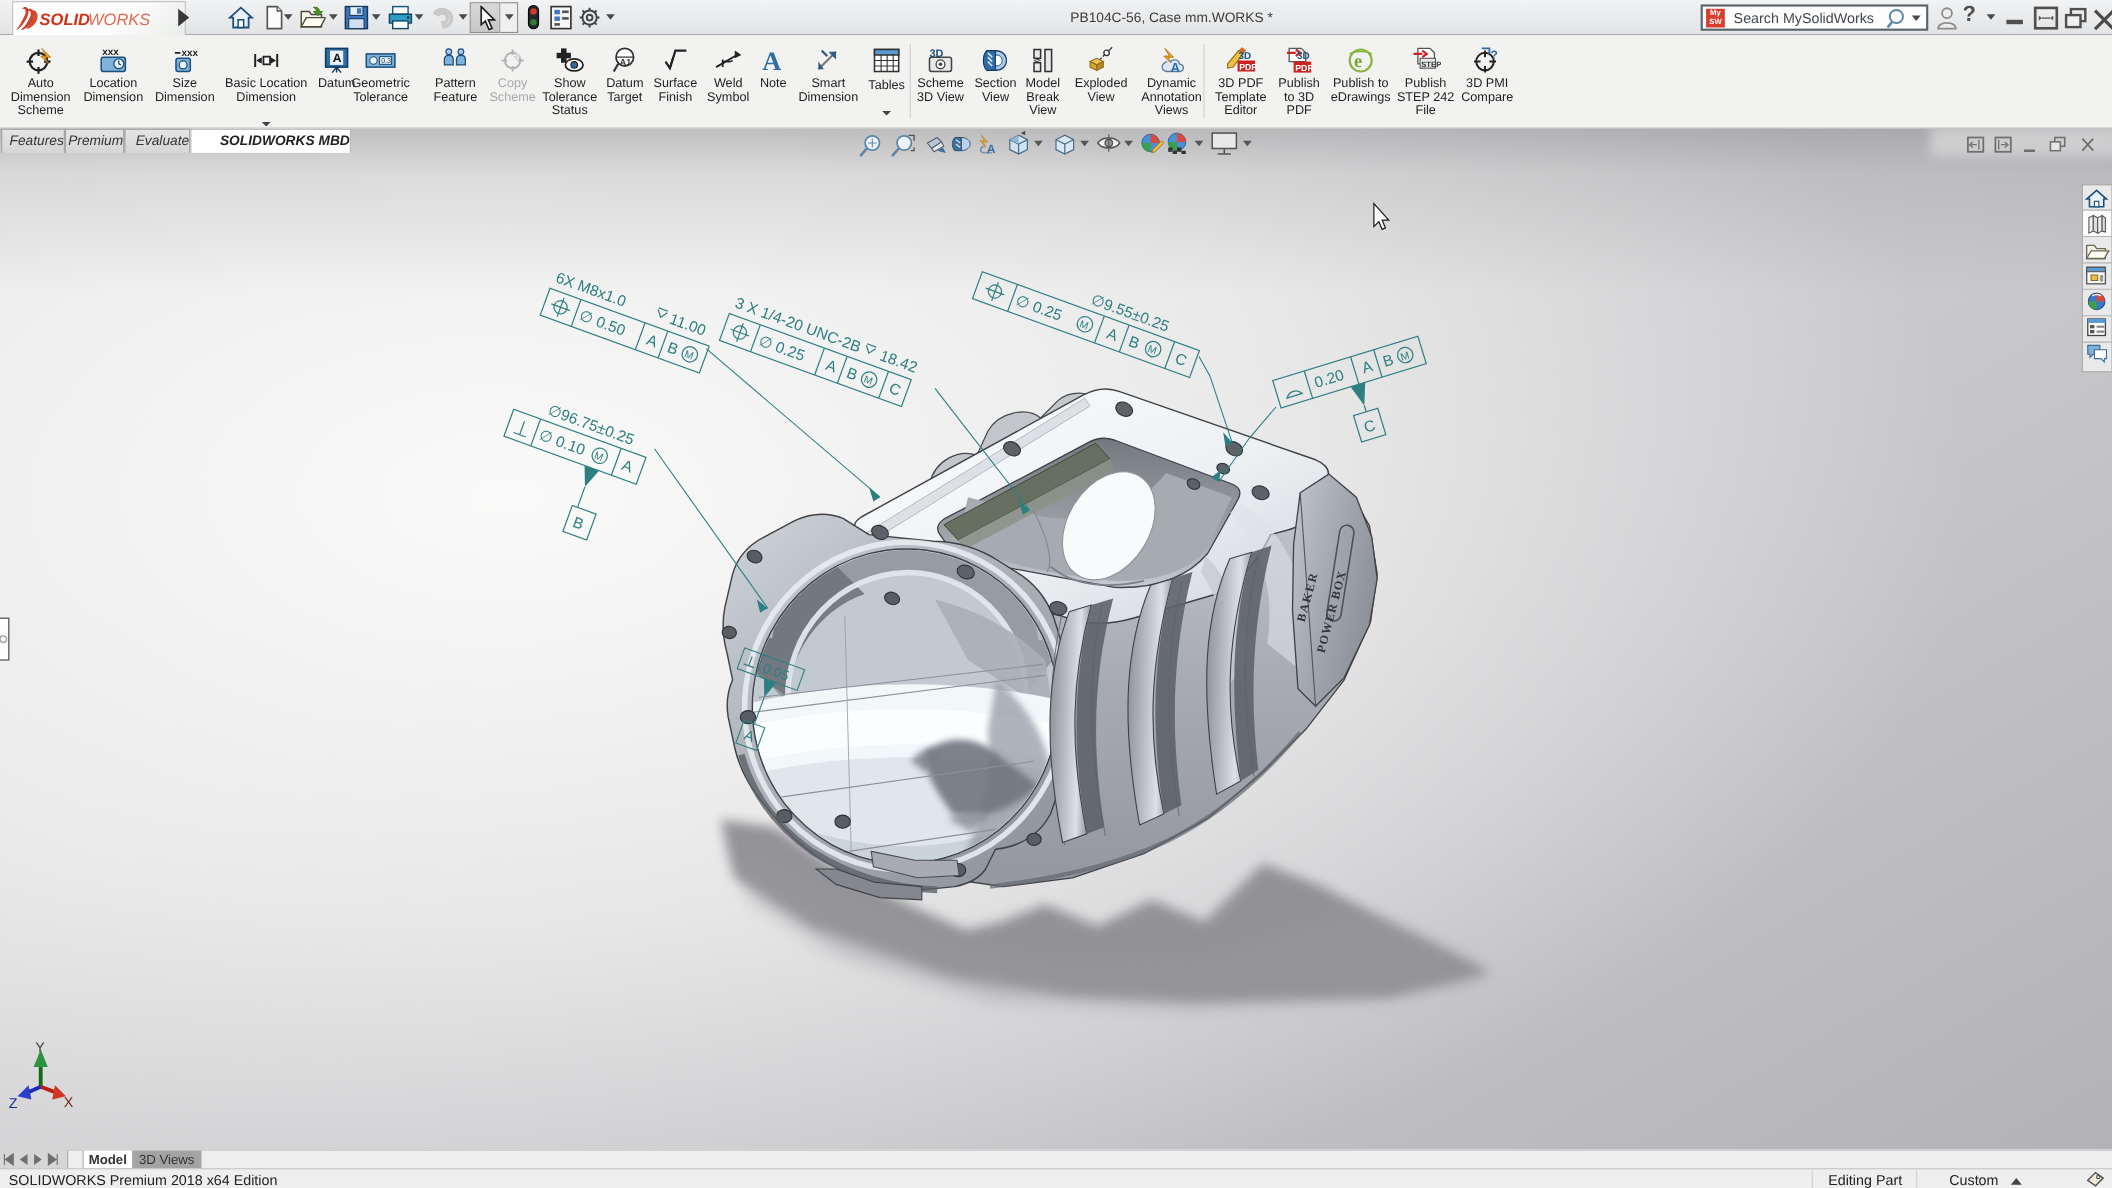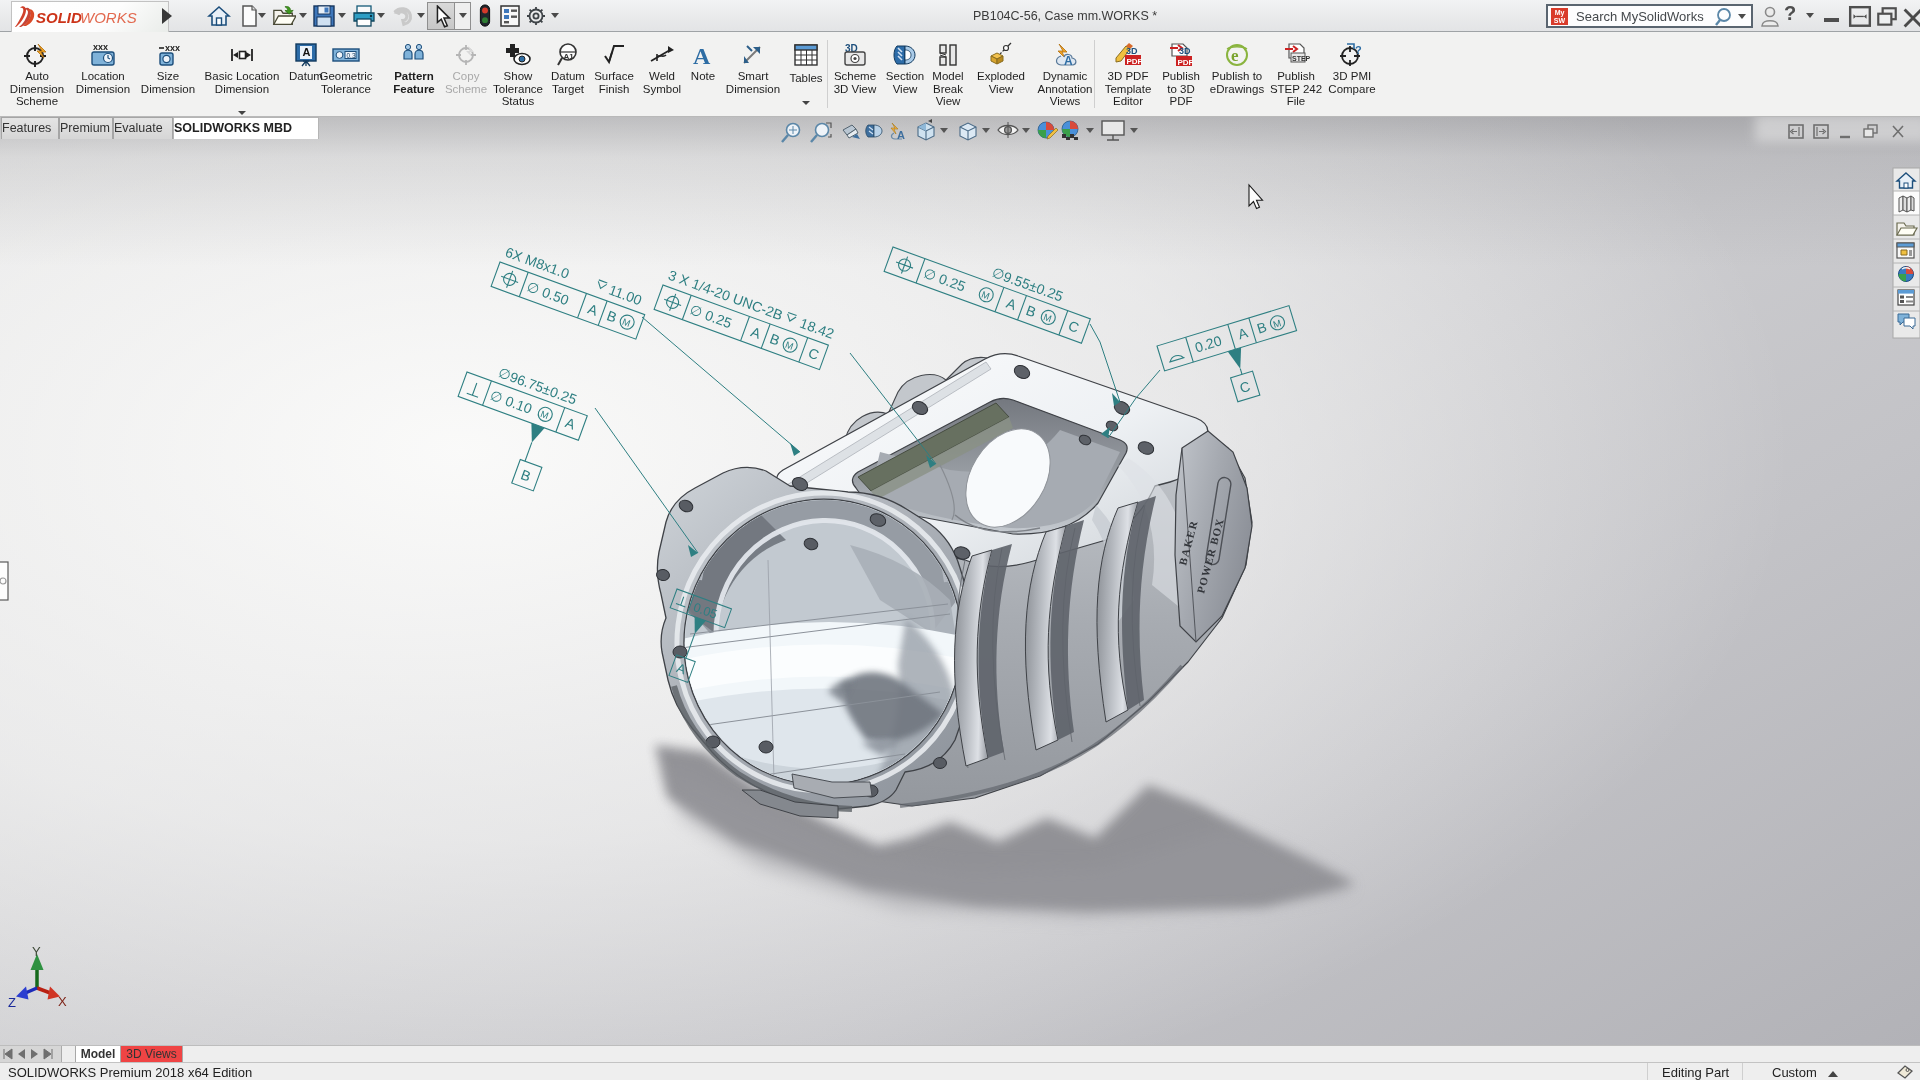--- a/index.html
+++ b/index.html
@@ -20,35 +20,35 @@
   
   #ribbon { position:absolute; left:0; top:32px; width:1920px; height:85px; background:#f2f2f1; border-bottom:1px solid #b9b9b9;}
   .rbtn { position:absolute; top:10px; text-align:center; }
   .rbtn .ric { display:block; margin:0 auto 2px auto; }
   .rbtn .rlb { font-size:11.5px; line-height:12.5px; color:#1e1e1e; white-space:pre-line; }
   .rbtn.gray .rlb { color:#a9a9a9; }
   .rsep { position:absolute; top:40px; width:1px; height:68px; background:#cfcfcf; top:8px;}
   .rcaret { width:0;height:0;border-left:4px solid transparent;border-right:4px solid transparent;border-top:4px solid #444; margin:3px auto 0 auto;}
   
   #tabrow { position:absolute; left:0; top:117px; width:1920px; height:22px; z-index:5; }
-  .tab { position:absolute; top:0; height:22px; font-size:12.5px; color:#333; text-align:left;
-         background:linear-gradient(180deg,#e4e4e4,#d6d6d6); border:1px solid #a5a5a5; border-bottom:none; line-height:21px;}
+  .tab { position:absolute; top:0; height:22px; font-size:12.5px; color:#333; text-align:right;
+         background:linear-gradient(180deg,#e4e4e4,#d6d6d6); border:1px solid #a5a5a5; border-bottom:none; line-height:21px;font-style:italic;}
   .tab.active { background:#ffffff; font-weight:bold; color:#222; border-color:#b5b5b5; }
   
   #viewport { position:absolute; left:0; top:117px; width:1920px; height:928px;
     background:
       linear-gradient(180deg, rgba(105,105,110,0.35) 0px, rgba(105,105,110,0.15) 40px, rgba(105,105,110,0) 150px),
       radial-gradient(ellipse 1480px 780px at 24% 36%, rgba(253,253,252,0.92) 0%, rgba(253,253,252,0.55) 50%, rgba(253,253,252,0) 90%),
       linear-gradient(150deg, #d6d6d7 0%, #d3d3d5 35%, #c3c3c7 70%, #b2b2b7 100%);
   }
   #vsvg { position:absolute; left:0; top:0; }
   
   #bottombar { position:absolute; left:0; top:1045px; width:1920px; height:17px; background:#eeeeee; border-top:1px solid #bdbdbd;}
   .btab { position:absolute; top:0; height:17px; font-size:12px; line-height:16px; color:#333;
-          background:#ef4444; border-right:1px solid #a8a8a8; }
+          background:#a3a3a3; border-right:1px solid #a8a8a8; }
   .btab.active { background:#ffffff; font-weight:bold; border:1px solid #a8a8a8; border-top:none;}
   #statusbar { position:absolute; left:0; top:1062px; width:1920px; height:18px; background:#eeeeee; border-top:1px solid #c3c3c3; font-size:13px; color:#222; }
 </style>
 </head>
 <body>
 
 <div id="titlebar">
   <div id="logo">
     <svg width="143" height="31" viewBox="0 0 143 31">
       <path d="M4,25 C10,20 14,13 14,8 C14,4 10,3 8,6 C12,5 12,9 10,13 C8,17 6,21 3,25 Z" fill="#d0402a"></path>
@@ -208,21 +208,21 @@
   <div class="rbtn" style="left:310px;width:72px;">
     <svg class="ric" width="30" height="26" viewBox="0 0 30 26">
         <rect x="2" y="7" width="26" height="12" fill="#7fb2d9" stroke="#1d4f7c" stroke-width="1.4"></rect>
         <circle cx="8.5" cy="13" r="3.4" fill="#eef4fa" stroke="#1d4f7c"></circle>
         <rect x="14" y="9.5" width="11" height="7" fill="#eef4fa" stroke="#1d4f7c"></rect>
         <text x="15.5" y="15.5" font-size="6.5" fill="#123a5e">0.3</text>
       </svg>
     <div class="rlb">Geometric
 Tolerance</div>
   </div>
-  <div class="rbtn" style="left:386px;width:56px;font-weight:bold;">
+  <div class="rbtn" style="left:386px;width:56px;">
     <svg class="ric" width="28" height="26" viewBox="0 0 28 26">
         <path d="M4 12 C4 7 12 7 12 12 L12 17 L4 17 Z" fill="#7fb2d9" stroke="#1d4f7c" stroke-width="1.2"></path>
         <path d="M15 12 C15 7 23 7 23 12 L23 17 L15 17 Z" fill="#7fb2d9" stroke="#1d4f7c" stroke-width="1.2"></path>
         <circle cx="8" cy="5" r="2.6" fill="#a8cbe8" stroke="#1d4f7c" stroke-width="1"></circle>
         <circle cx="19" cy="5" r="2.6" fill="#a8cbe8" stroke="#1d4f7c" stroke-width="1"></circle>
       </svg>
     <div class="rlb">Pattern
 Feature</div>
   </div>
   <div class="rbtn gray" style="left:438px;width:56px;">

